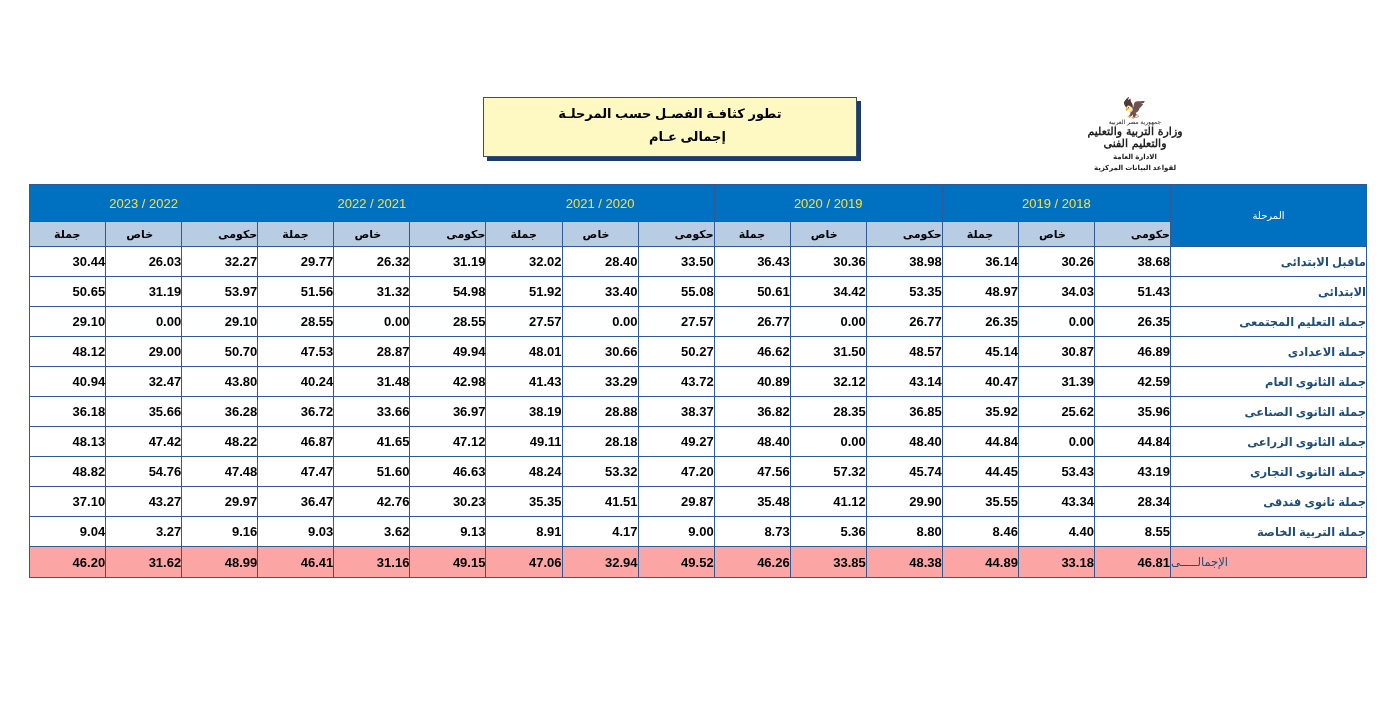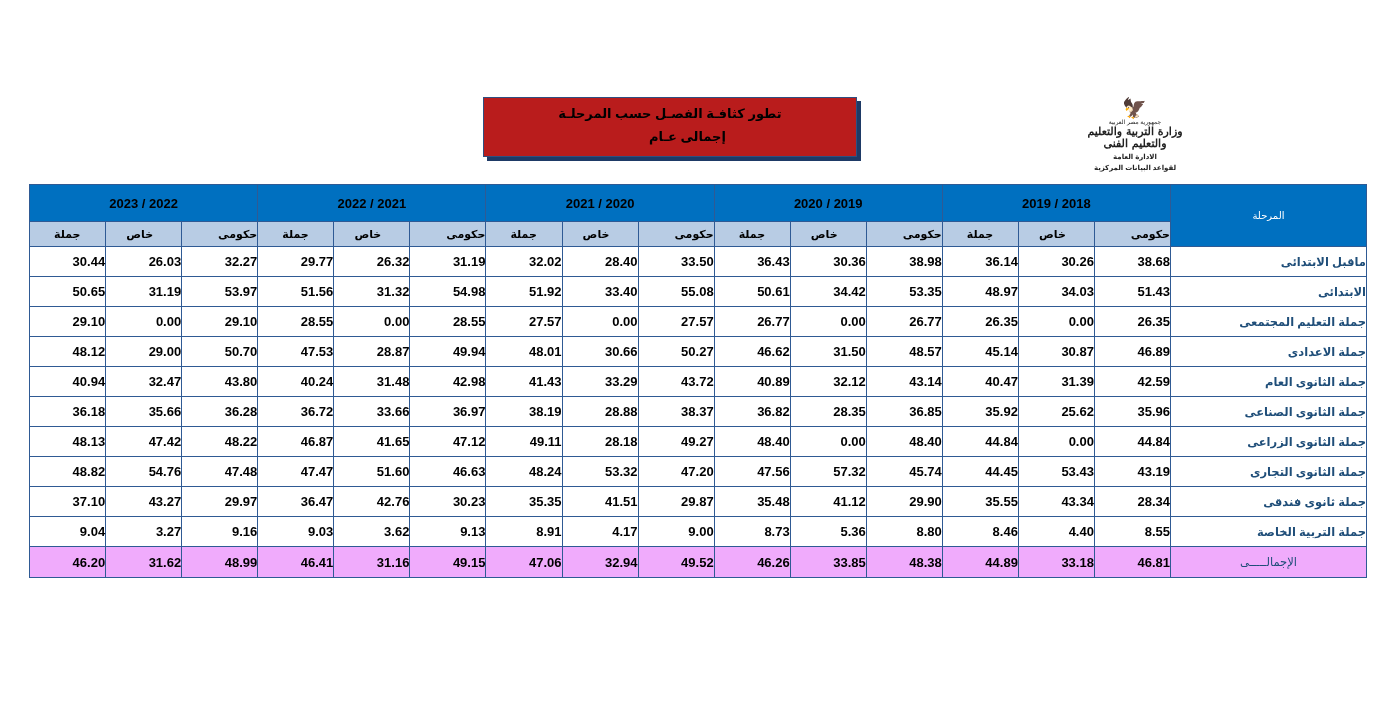--- a/index.html
+++ b/index.html
@@ -1,48 +1,48 @@
 <!DOCTYPE html>
 <html><head>
 <meta charset="utf-8">
 <style>
   html, body { margin: 0; padding: 0; background: #ffffff; }
   body { width: 1391px; height: 702px; position: relative; overflow: hidden;
          font-family: "Liberation Sans", "DejaVu Sans", sans-serif; }
 
   .title-box { position: absolute; left: 483px; top: 97px; width: 372px; height: 58px;
-               background: #b91c1c; border: 1px solid #2f4f80;
+               background: #fef9c3; border: 1px solid #2f4f80;
                box-shadow: 4px 4px 0 #1e3a66; text-align: center; direction: rtl; }
   .title-box .t1 { font-weight: bold; font-size: 13px; margin-top: 8px; color: #000; }
   .title-box .t2 { font-weight: bold; font-size: 13px; margin-top: 8px; color: #000; margin-left: 35px; }
 
   .logo { position: absolute; left: 1072px; top: 97px; width: 126px; height: 76px;
           text-align: center; direction: rtl; color: #222; }
   .logo .eagle { font-size: 20px; line-height: 22px; color: #333; }
   .logo .l1 { font-size: 6px; line-height: 7px; }
   .logo .l2 { font-family: "DejaVu Serif", serif; font-size: 11px; line-height: 12px; font-weight: bold; }
   .logo .l3 { font-size: 7px; font-weight: bold; line-height: 9px; margin-top: 2px; }
 
   table.data { position: absolute; left: 29px; top: 184px; width: 1338px;
                border-collapse: collapse; direction: rtl; table-layout: fixed; }
   table.data td, table.data th { border: 1px solid #2f5a94; padding: 0; }
-  th.year { background: #0070c0; color: #000000; font-size: 13px; font-weight: bold;
+  th.year { background: #0070c0; color: #fde047; font-size: 13px; font-weight: normal;
             height: 36px; direction: ltr; }
   th.stage { background: #0070c0; color: #ffffff; font-size: 10px; font-weight: normal;
              width: 196px; text-align: center; }
   th.sub { background: #b8cce4; color: #000; font-size: 11px; font-weight: bold;
            height: 24px; text-align: right; padding-right: 18px; }
   th.sub.total { text-align: left; padding-left: 24px; padding-right: 16px; }
   th.sub.priv { text-align: center; padding-right: 8px; }
   td.label { color: #1f4e79; font-size: 11.5px; text-align: right; padding-right: 8px;
              height: 29px; font-weight: bold; }
   td.num { font-weight: bold; font-size: 13px; text-align: right; padding-left: 4px;
            color: #000; direction: ltr; text-align: right; padding-right: 3px; }
-  tr.grand td { background: #f0abfc; height: 30px; }
-  tr.grand td.label { text-align: center; font-weight: normal; }
+  tr.grand td { background: #fca5a5; height: 30px; }
+  tr.grand td.label { text-align: left; font-weight: normal; }
 </style>
 </head>
 <body>
 
 <div class="title-box">
   <div class="t1">تطور كثافـة الفصـل حسب المرحلـة</div>
   <div class="t2">إجمالى عـام</div>
 </div>
 
 <div class="logo">

